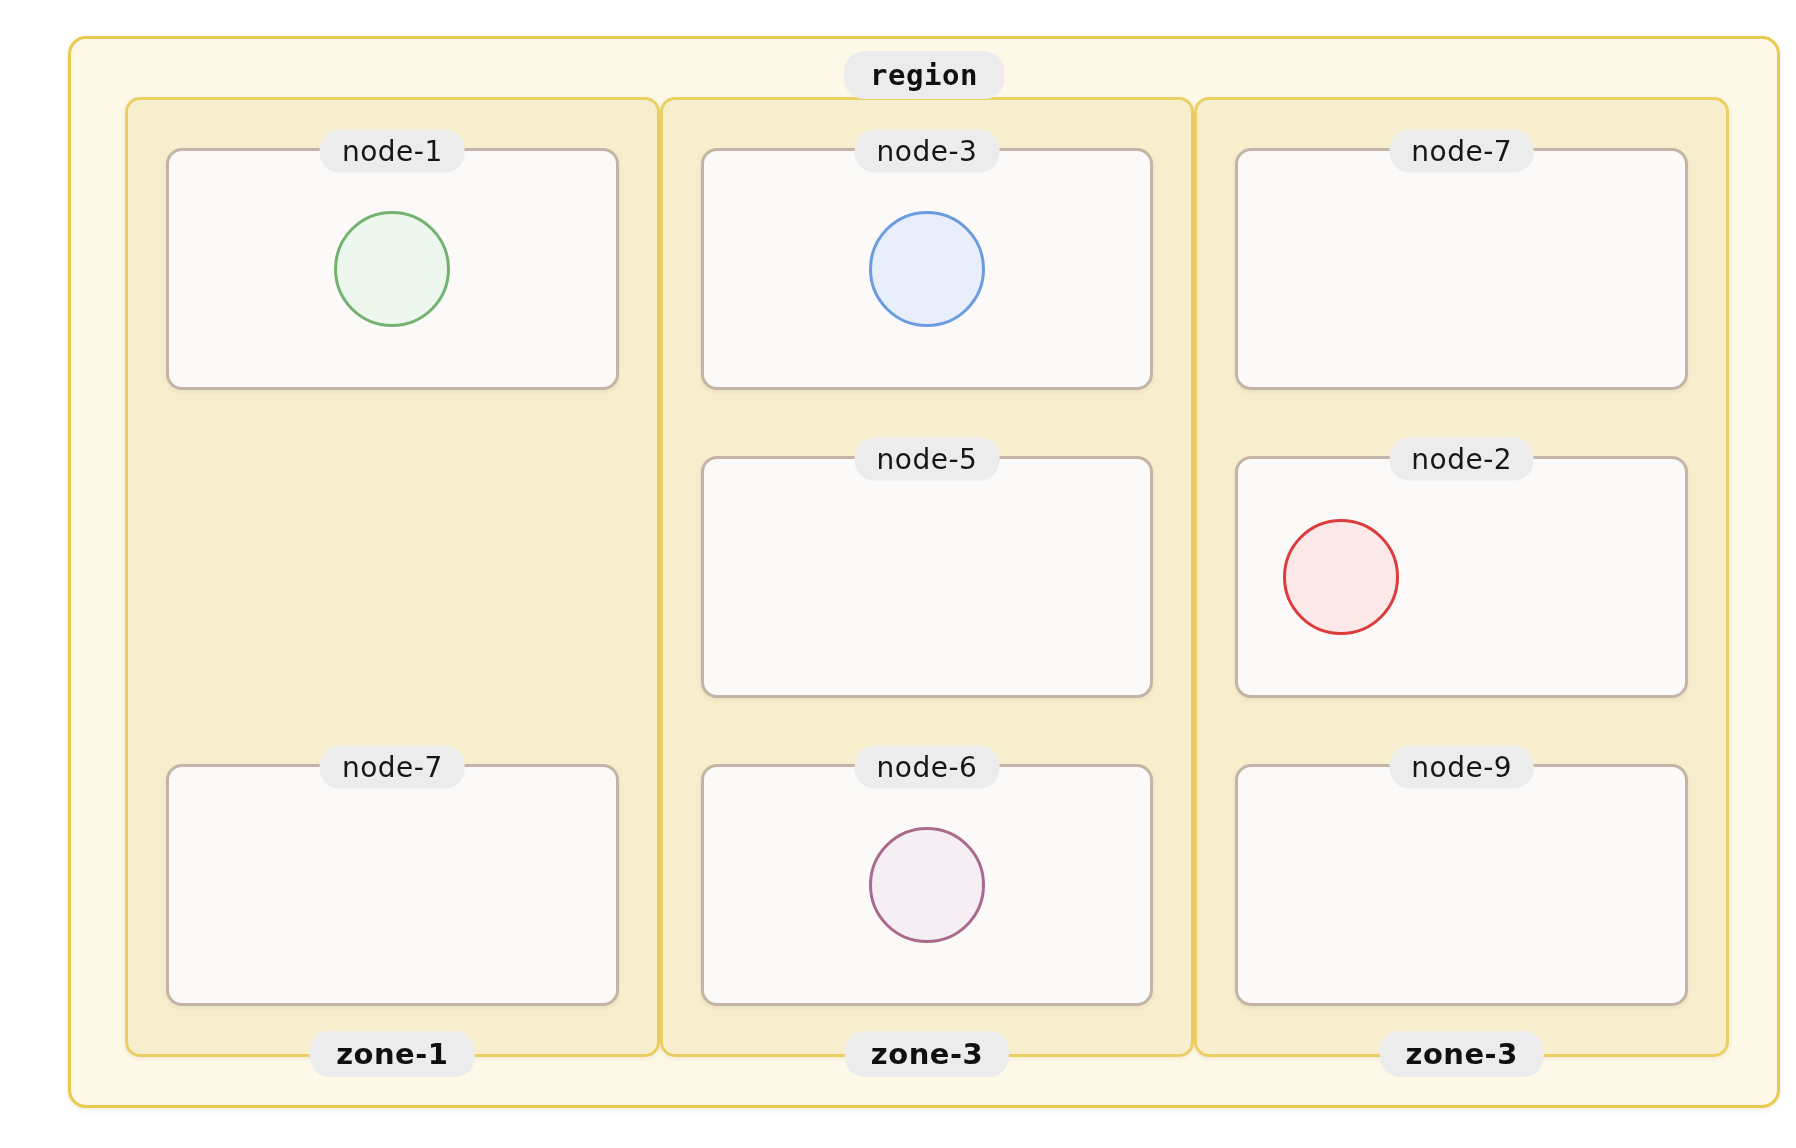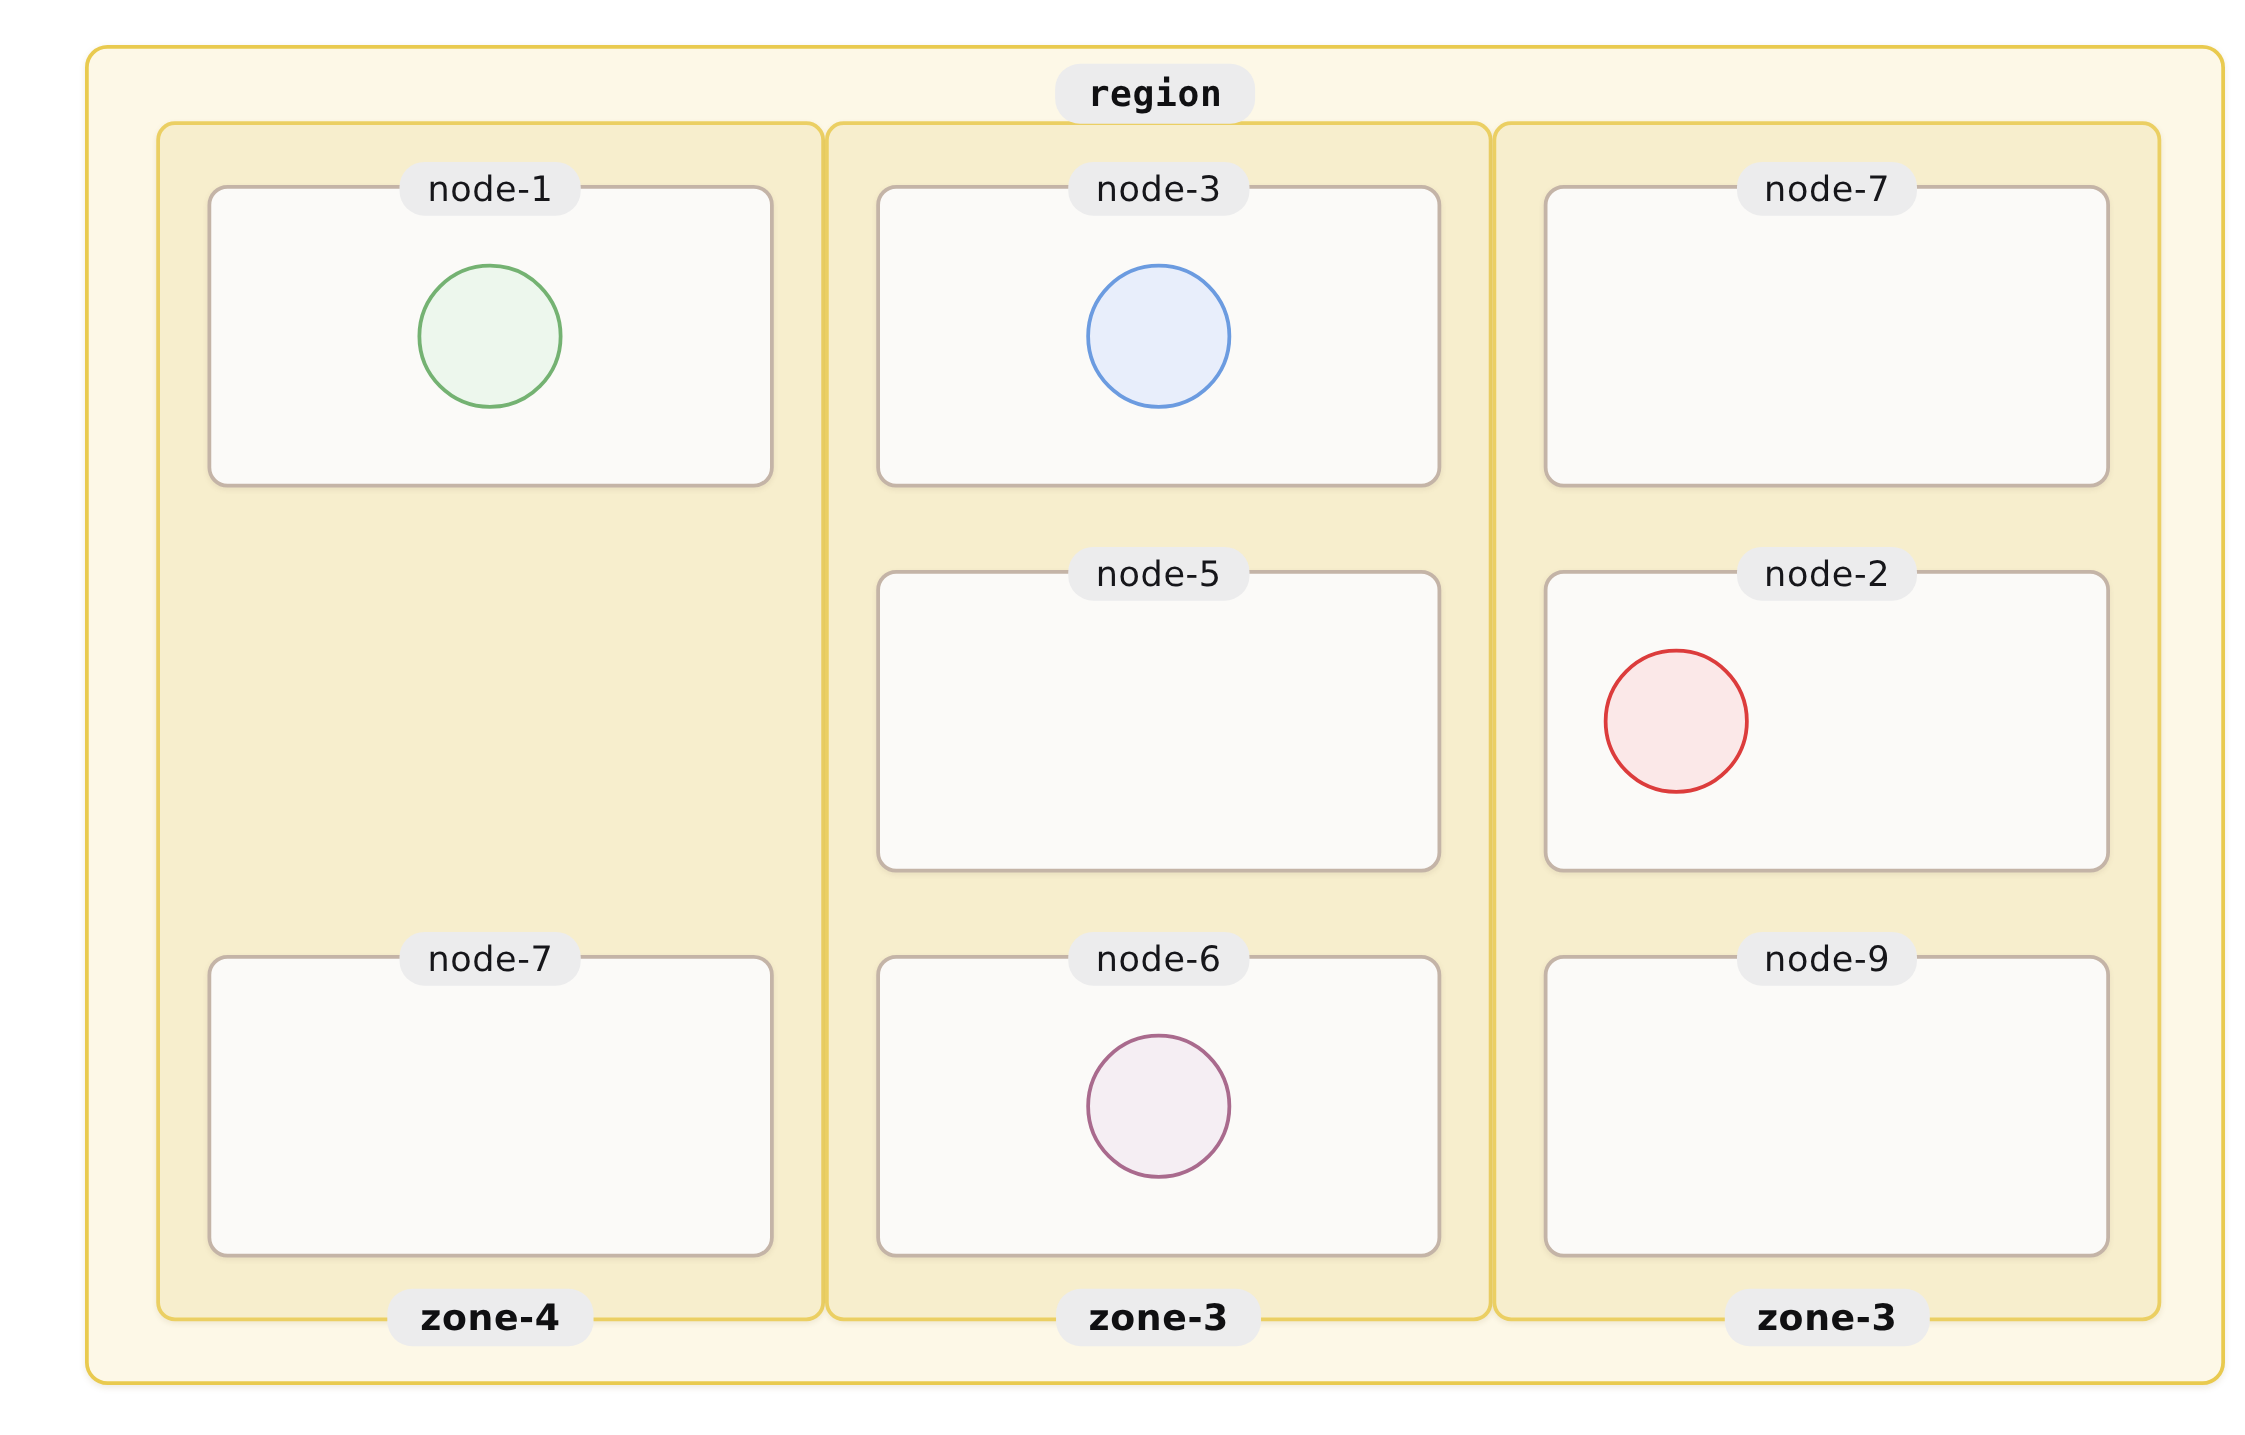--- a/index.html
+++ b/index.html
@@ -165,21 +165,21 @@
         <div class="nodes-col">
           <div class="node">
             <div class="node-label">node-1</div>
             <div class="node-shape shape-pos-center" style="width: 116px; height: 116px; border-color: rgb(116, 178, 114); background: rgb(237, 247, 237);"></div>
           </div>
           <div class="node">
             <div class="node-label">node-7</div>
 
           </div>
         </div>
-        <div class="zone-label">zone-4</div>
+        <div class="zone-label">zone-1</div>
       </div>
 
       <div class="zone">
         <div class="nodes-col">
           <div class="node">
             <div class="node-label">node-3</div>
             <div class="node-shape shape-pos-center" style="width: 116px; height: 116px; border-color: rgb(107, 155, 224); background: rgb(232, 238, 251);"></div>
           </div>
           <div class="node">
             <div class="node-label">node-5</div>

